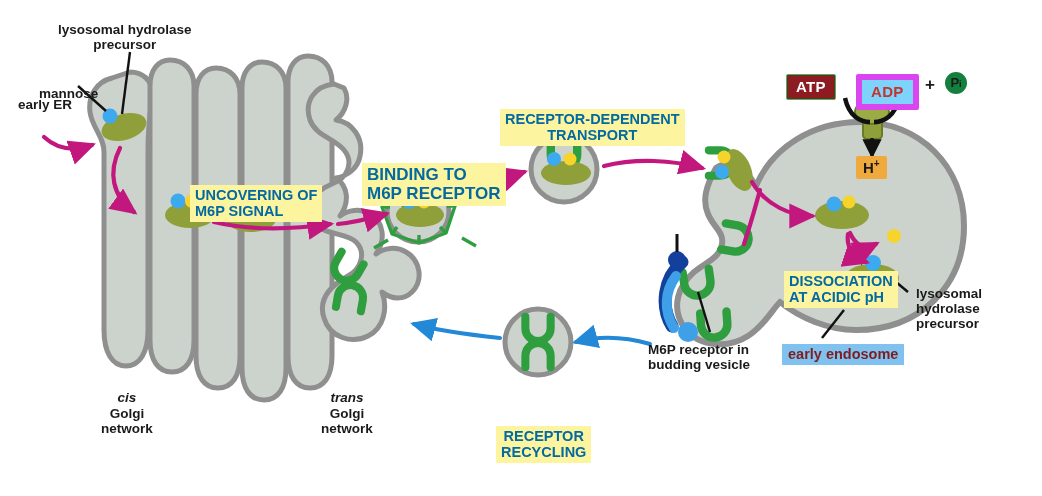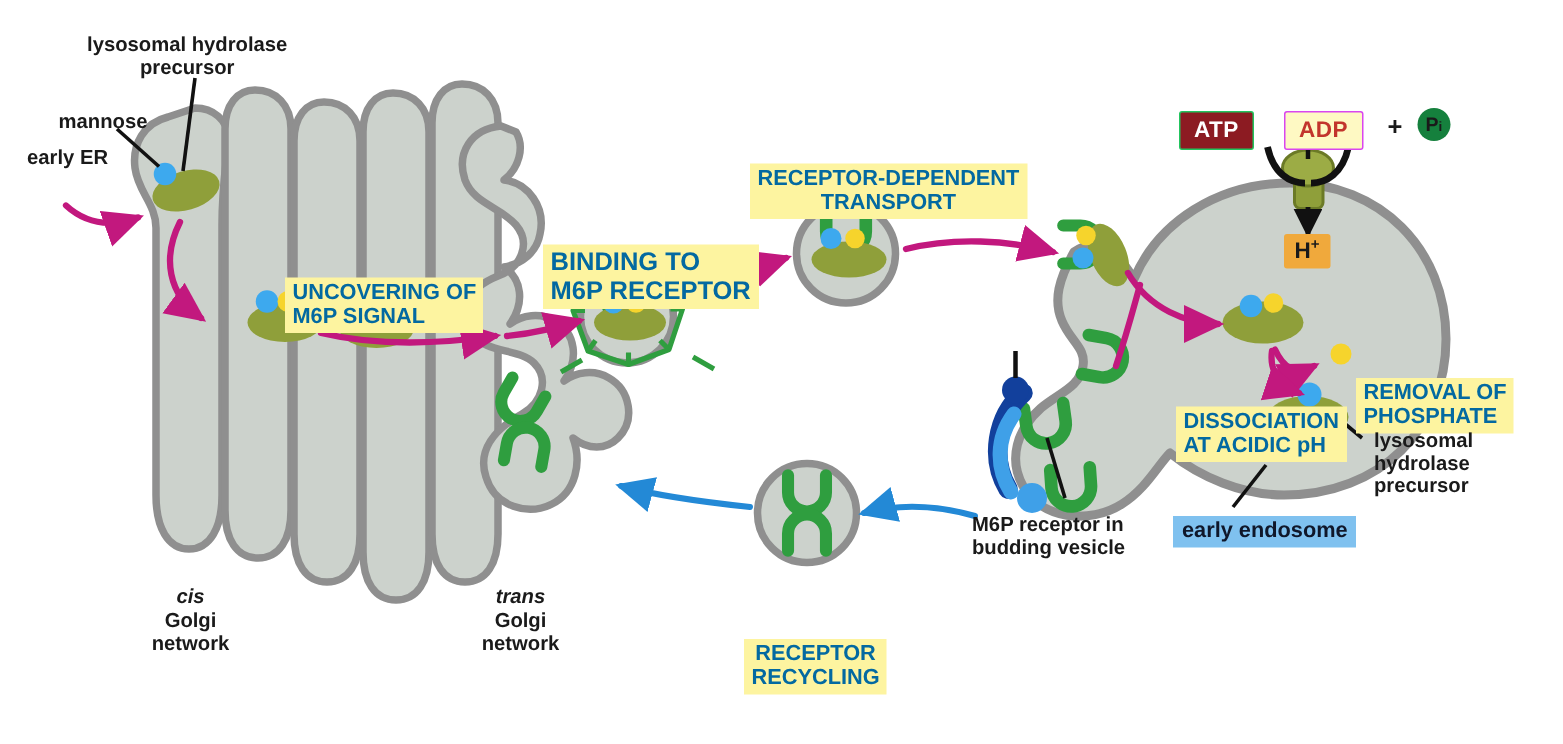--- a/index.html
+++ b/index.html
@@ -7,29 +7,29 @@
   body{
     width:1042px;height:496px;
     font-family:"Liberation Sans", sans-serif;
     overflow:hidden;position:relative;
   }
   #stage{position:relative;width:1042px;height:496px;background:#fff;}
   #art{position:absolute;left:0;top:0;width:1042px;height:496px;}
 
   .lbl{position:absolute;font-weight:bold;line-height:1.12;white-space:pre;}
   .lbl-hl{background:#fdf4a0;padding:2px 5px 3px 5px;color:#0369a1;margin-top:37px;}
-  .lbl-blue{background:#7fc1ef;padding:2px 6px 3px 6px;color:#0f172a;}
+  .lbl-blue{background:#7fc1ef;padding:2px 6px 3px 6px;color:#7f1d1d;}
   .lbl-plain{color:#1a1a1a;}
   .lbl-italic{font-style:italic;}
   .t-center{text-align:center;}
 
   .chem{position:absolute;font-weight:bold;text-align:center;line-height:1;}
   .chem-atp{background:#8c1b22;color:#fff;border:1px solid #22c55e;
             padding:4px 9px 5px 9px;border-radius:2px;letter-spacing:.3px;}
-  .chem-adp{background:#fef9c3;color:#c2352c;border:1px solid #d946ef;
+  .chem-adp{background:#7dd3fc;color:#c2352c;border:6px solid #d946ef;
             padding:4px 9px 5px 9px;border-radius:2px;letter-spacing:.3px;}
   .chem-plus{color:#1a1a1a;background:transparent;}
   .chem-pi{background:#15803d;color:#1a1a1a;border-radius:50%;
            width:22px;height:22px;line-height:22px;}
   .chem-pi sub{font-size:9px;vertical-align:baseline;}
   .chem-h{background:#f0a93c;color:#1a1a1a;padding:3px 7px 4px 7px;border-radius:2px;}
   .chem-h sup{font-size:10px;}
 </style>
 </head>
 <body>
@@ -211,21 +211,21 @@
       <line x1="78" y1="86" x2="106" y2="111"></line>
       <line x1="710" y1="332" x2="698" y2="292"></line>
       <line x1="822" y1="338" x2="844" y2="310"></line>
       <line x1="908" y1="292" x2="890" y2="277"></line>
     </g>
   </svg>
 
   <div class="lbl lbl-plain t-center" style="left:58px;top:22px;font-size:13.5px;">lysosomal hydrolase
 precursor</div>
 
-  <div class="lbl lbl-plain" style="left:39px;top:73px;font-size:13.5px;">mannose</div>
+  <div class="lbl lbl-plain" style="left:39px;top:86px;font-size:13.5px;">mannose</div>
 
   <div class="lbl lbl-plain" style="left:18px;top:97px;font-size:13.5px;">early ER</div>
 
 
   <div class="lbl lbl-hl" style="left:190px;top:148px;font-size:14.5px;">UNCOVERING OF
 M6P SIGNAL</div>
 
   <div class="lbl lbl-hl" style="left:362px;top:126px;font-size:17px;">BINDING TO
 M6P RECEPTOR</div>
 
@@ -244,22 +244,20 @@
 RECYCLING</div>
 
   <div class="lbl lbl-plain" style="left:648px;top:342px;font-size:13.5px;">M6P receptor in
 budding vesicle</div>
 
   <div class="lbl lbl-blue" style="left:782px;top:344px;font-size:14.5px;">early endosome</div>
 
   <div class="lbl lbl-hl" style="left:784px;top:234px;font-size:14.5px;">DISSOCIATION
 AT ACIDIC pH</div>
 
-  <div class="lbl lbl-hl" style="left:904px;top:215px;font-size:14.5px;">REMOVAL OF
-PHOSPHATE</div>
 
   <div class="lbl lbl-plain" style="left:916px;top:286px;font-size:13.5px;">lysosomal
 hydrolase
 precursor</div>
 
   <div class="chem chem-atp" style="left:786px;top:74px;font-size:15px;">ATP</div>
 
   <div class="chem chem-adp" style="left:856px;top:74px;font-size:15px;">ADP</div>
 
   <div class="chem chem-plus" style="left:925px;top:76px;font-size:17px;">+</div>

